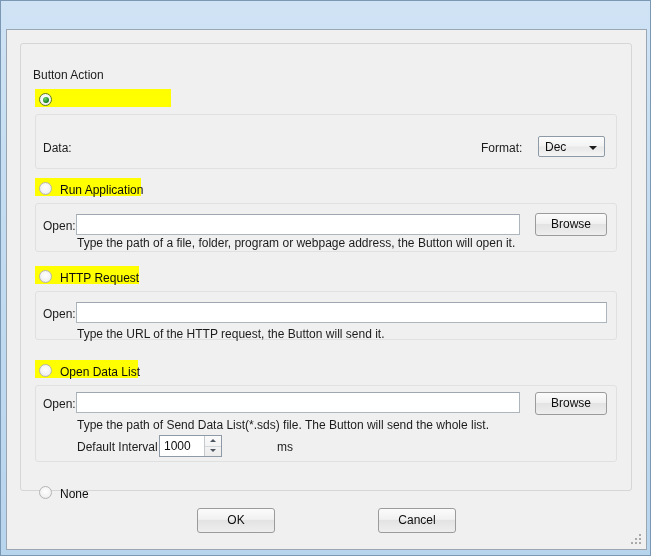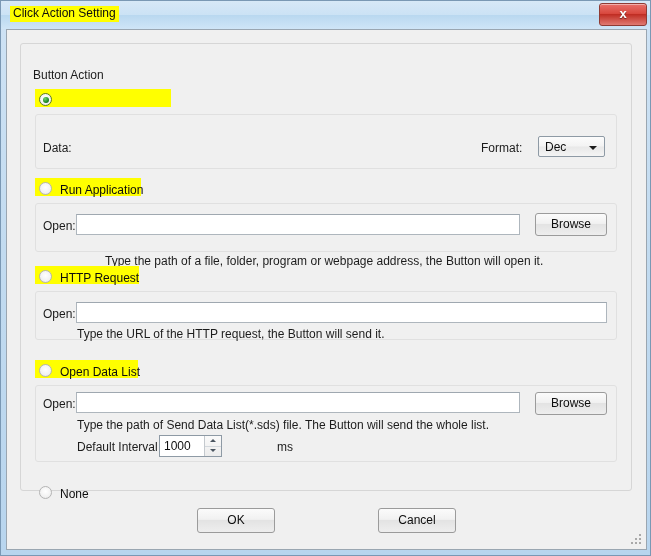--- a/index.html
+++ b/index.html
@@ -249,24 +249,20 @@
     width: 2px; height: 2px;
     background: #a9a9a9;
     display: block;
   }
 </style>
 </head>
 <body>
 
 <div class="window">
 
-  <div class="titlebar">
-    <div class="title-text">Click Action Setting</div>
-    <div class="close-btn">x</div>
-  </div>
 
   <div class="client">
 
     <div class="groupbox"></div>
     <div class="group-label">Button Action</div>
 
     <div class="hl-band" style="left:28px; top:59px; width:136px; height:18px;"></div>
     <div class="radio checked" style="left:32px; top:63px;"></div>
 
     <div class="subpanel" style="left:28px; top:84px; width:582px; height:55px;"></div>
@@ -278,21 +274,21 @@
     </div>
 
     <div class="hl-band" style="left:28px; top:148px; width:106px; height:18px;"></div>
     <div class="radio" style="left:32px; top:152px;"></div>
     <div class="radio-label" style="left:53px; top:153px;">Run Application</div>
 
     <div class="subpanel" style="left:28px; top:173px; width:582px; height:49px;"></div>
     <div class="lbl" style="left:36px; top:189px;">Open:</div>
     <div class="textbox" style="left:69px; top:184px; width:444px; height:21px;"></div>
     <div class="btn" style="left:528px; top:183px; width:72px; height:23px; line-height:21px;">Browse</div>
-    <div class="hint" style="left:70px; top:224px;margin-left:28px;">Type the path of a file, folder, program or webpage address, the Button will open it.</div>
+    <div class="hint" style="left:70px; top:206px;">Type the path of a file, folder, program or webpage address, the Button will open it.</div>
 
     <div class="hl-band" style="left:28px; top:236px; width:104px; height:18px;"></div>
     <div class="radio" style="left:32px; top:240px;"></div>
     <div class="radio-label" style="left:53px; top:241px;">HTTP Request</div>
 
     <div class="subpanel" style="left:28px; top:261px; width:582px; height:49px;"></div>
     <div class="lbl" style="left:36px; top:277px;">Open:</div>
     <div class="textbox" style="left:69px; top:272px; width:531px; height:21px;"></div>
     <div class="hint" style="left:70px; top:297px;">Type the URL of the HTTP request, the Button will send it.</div>
 

